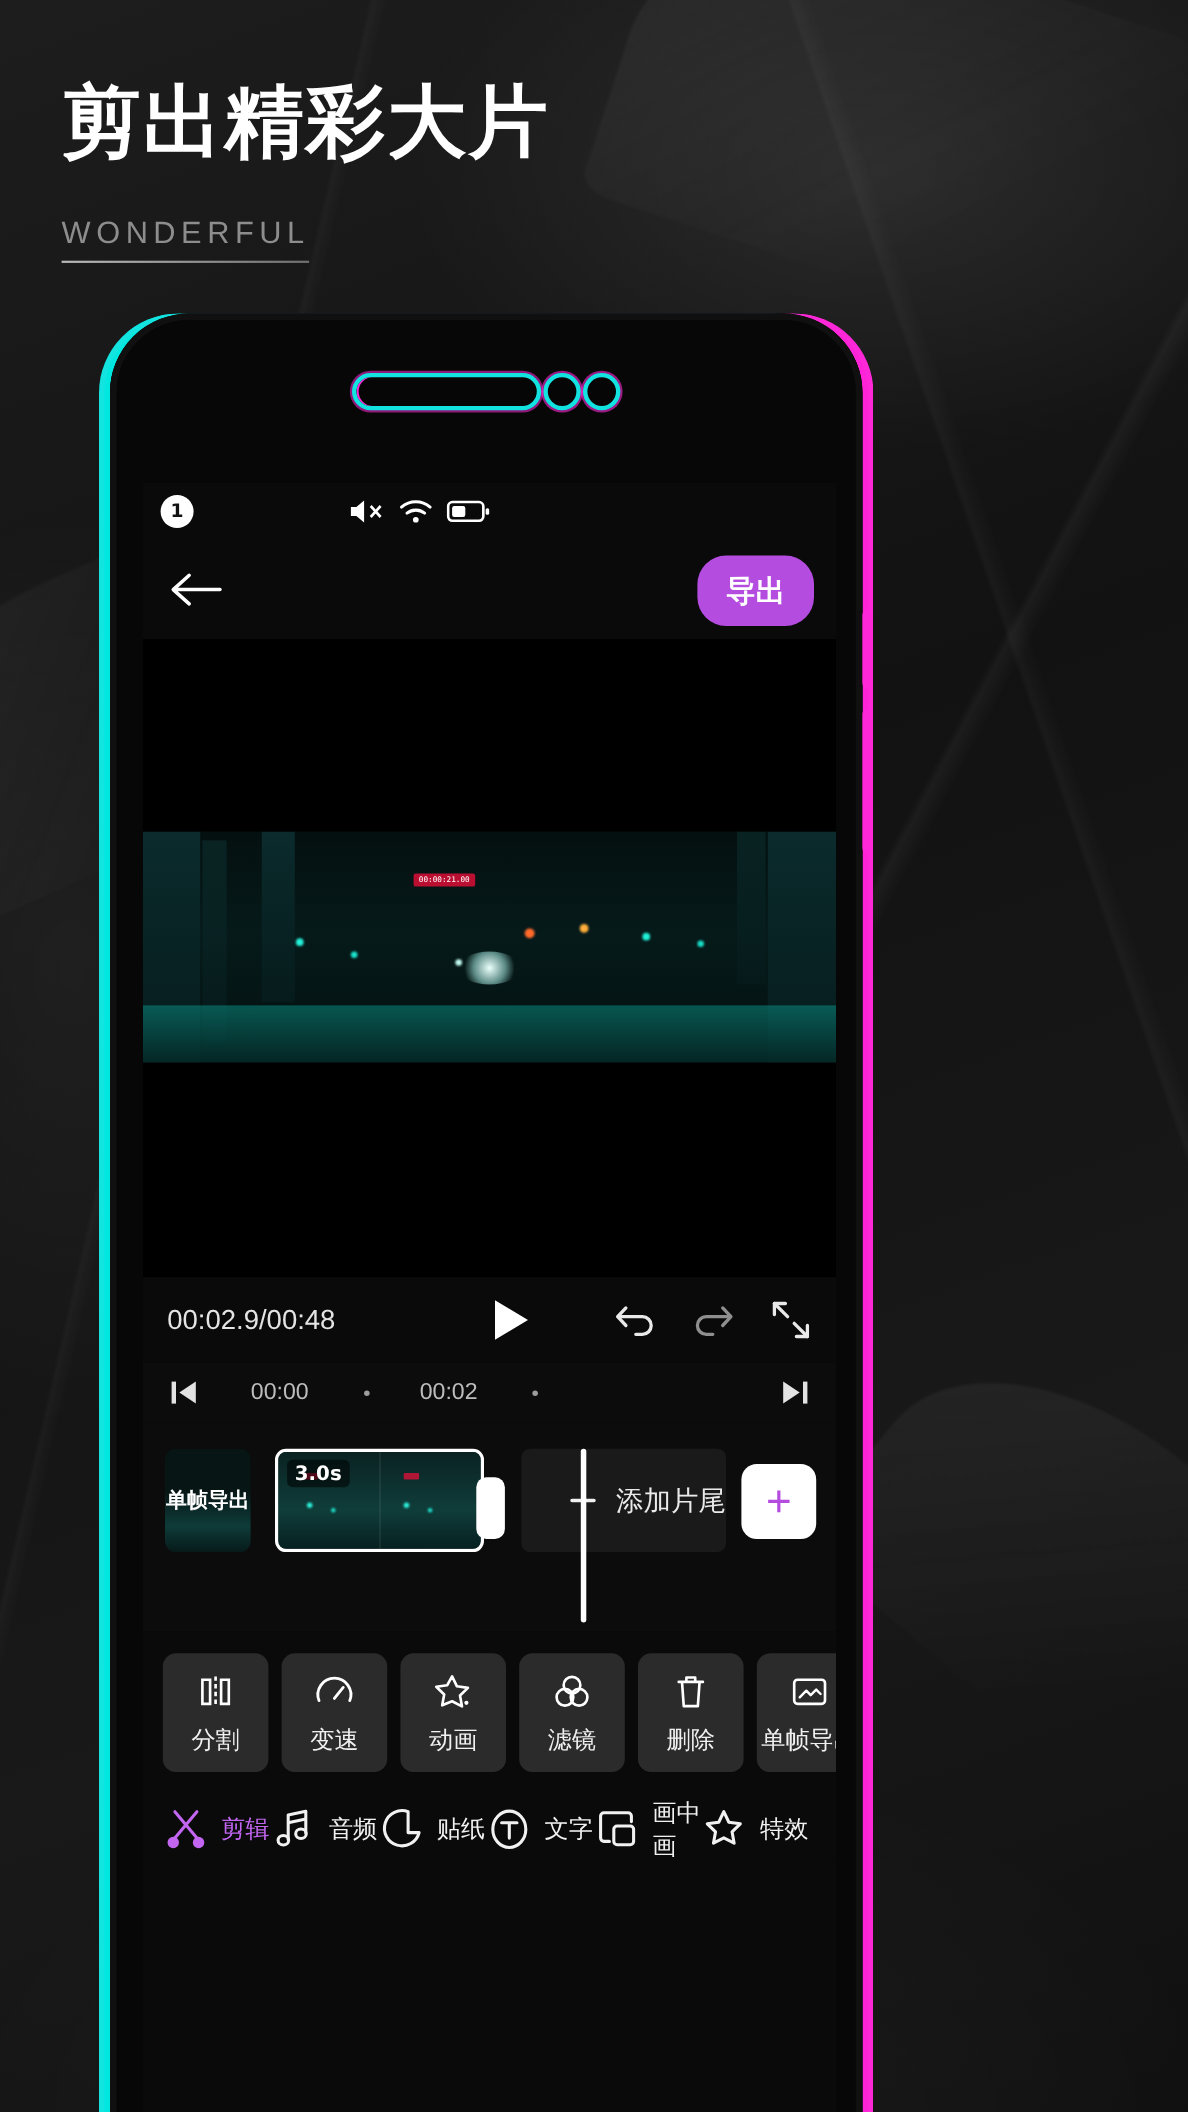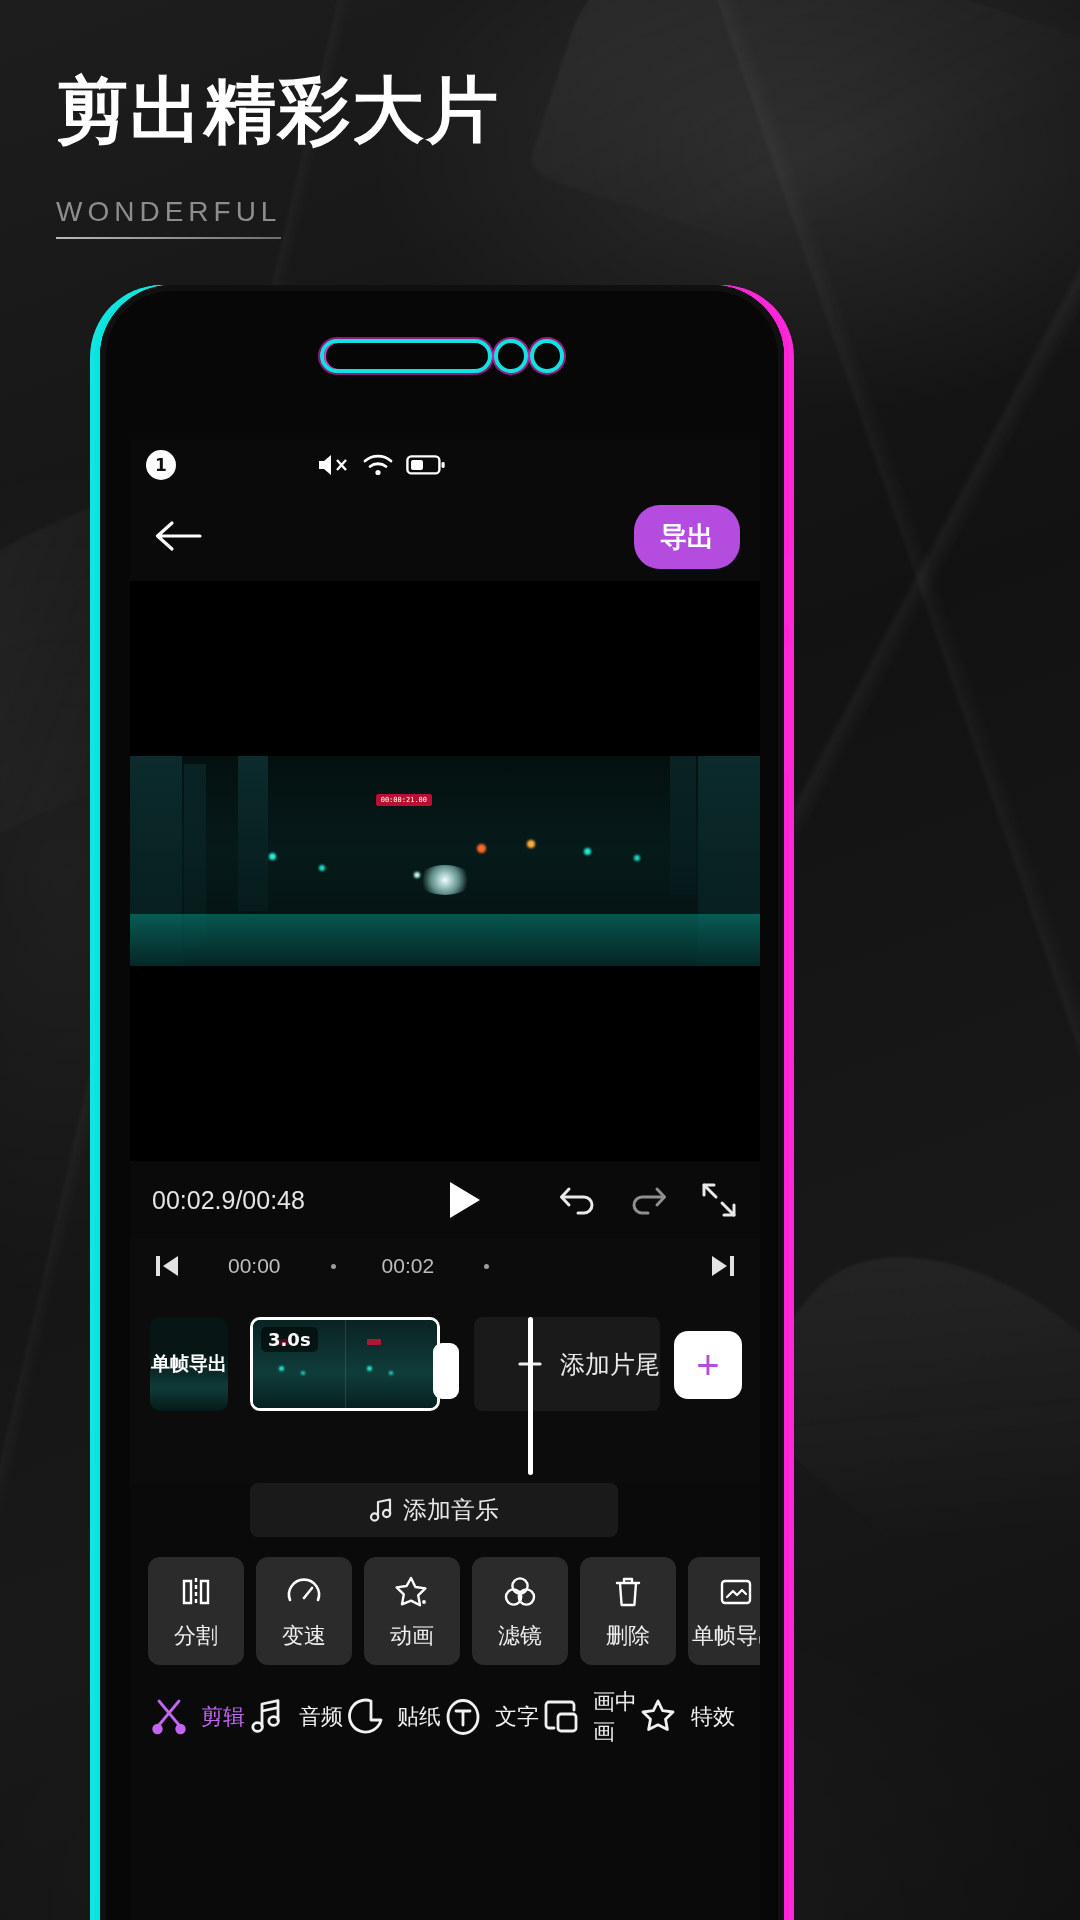--- a/index.html
+++ b/index.html
@@ -394,30 +394,20 @@
               </svg>
             </span>
             <span>添加片尾</span>
           </div>
           <div id="playhead"></div>
         </div>
 
         <div id="add-track">+</div>
       </div>
 
-      <div id="music-row">
-        <span>
-          <svg width="24" height="26" viewBox="0 0 24 26">
-            <path d="M9 20V5l12-2.5v14" stroke="#e7e7e7" stroke-width="2.2" fill="none" stroke-linejoin="round"></path>
-            <circle cx="5.6" cy="20" r="3.6" stroke="#e7e7e7" stroke-width="2.2" fill="none"></circle>
-            <circle cx="17.6" cy="16.5" r="3.6" stroke="#e7e7e7" stroke-width="2.2" fill="none"></circle>
-          </svg>
-        </span>
-        <span>添加音乐</span>
-      </div>
 
       <div id="tools">
         <div class="tool">
           <span>
             <svg width="40" height="40" viewBox="0 0 40 40">
               <path d="M8 9h7v22H8zM25 9h7v22h-7z" stroke="#fff" stroke-width="2.4" fill="none"></path>
               <path d="M20 6v28" stroke="#fff" stroke-width="2.4" stroke-dasharray="4 3"></path>
             </svg>
           </span>
           <span>分割</span>

